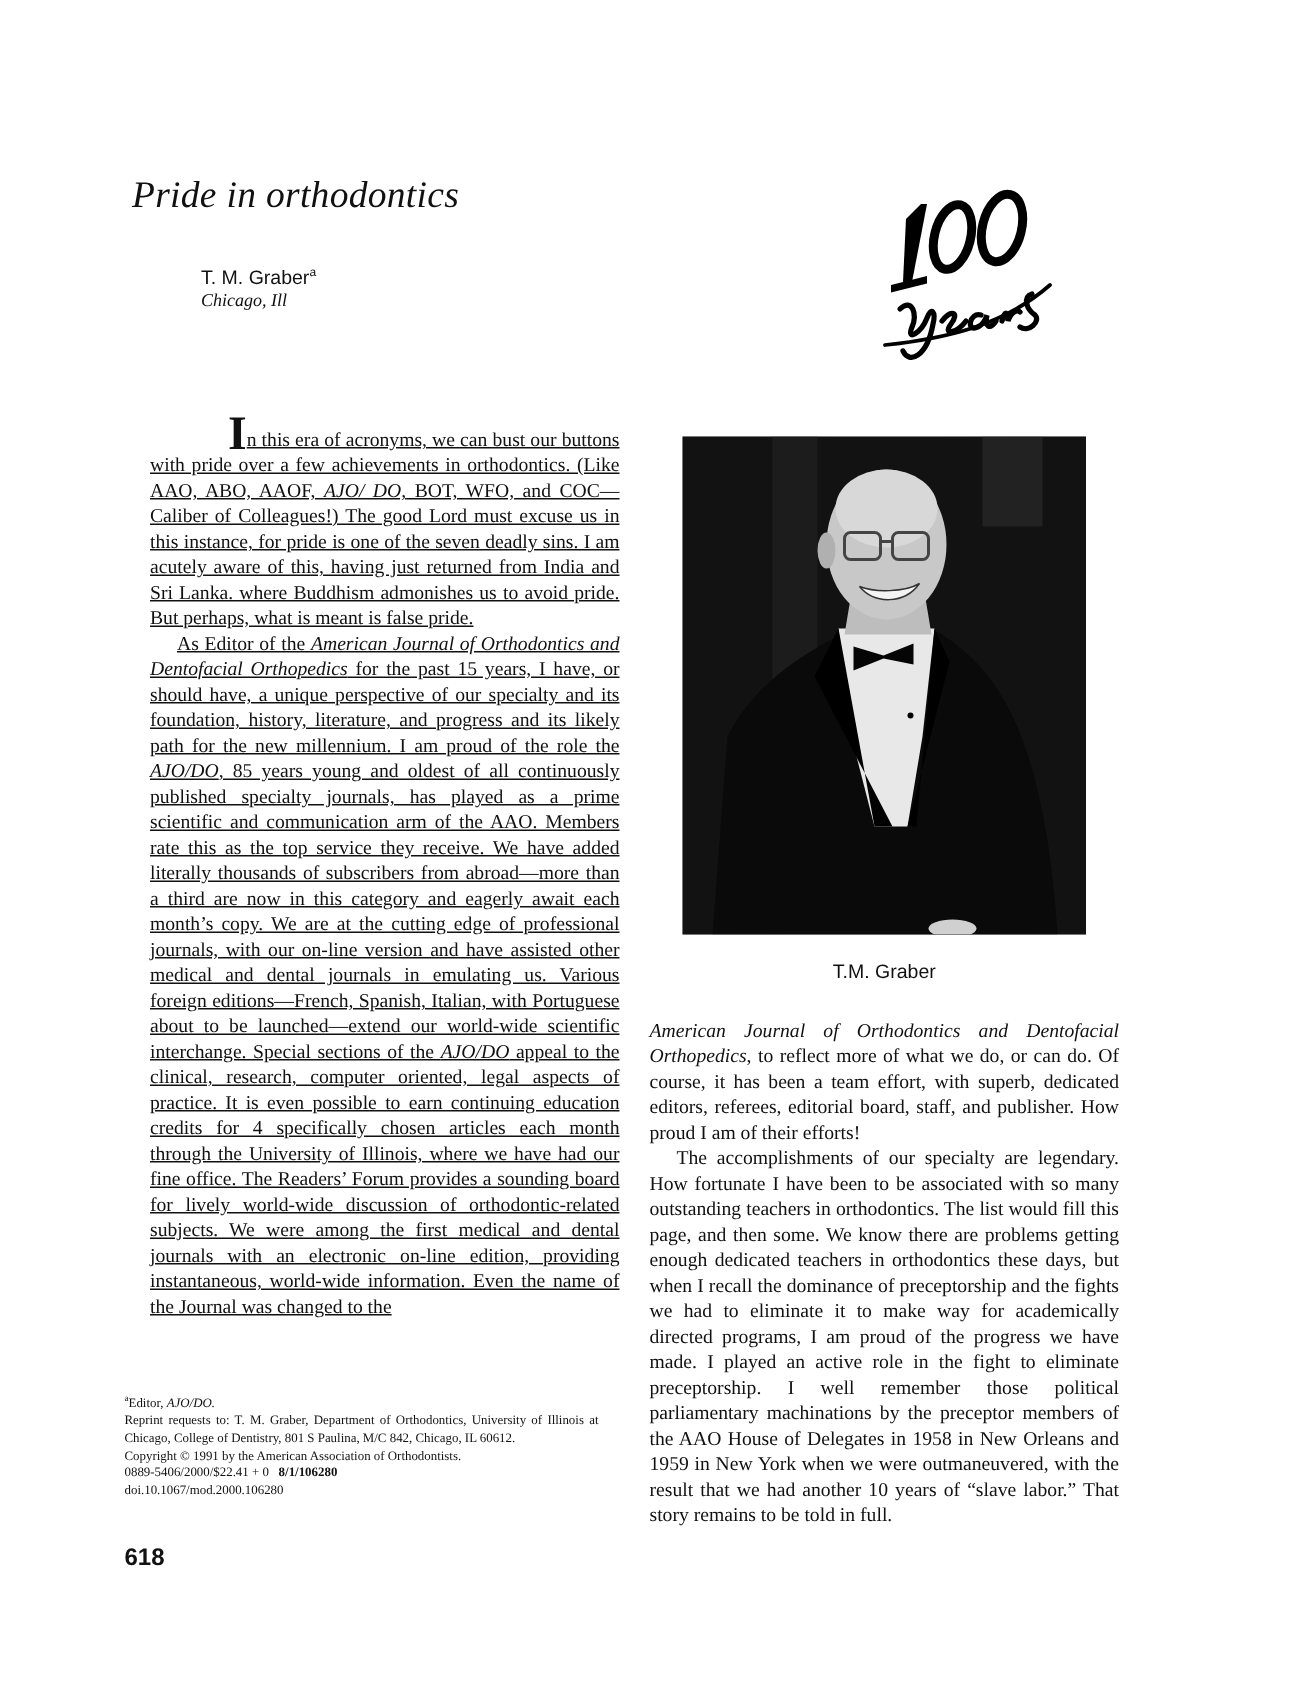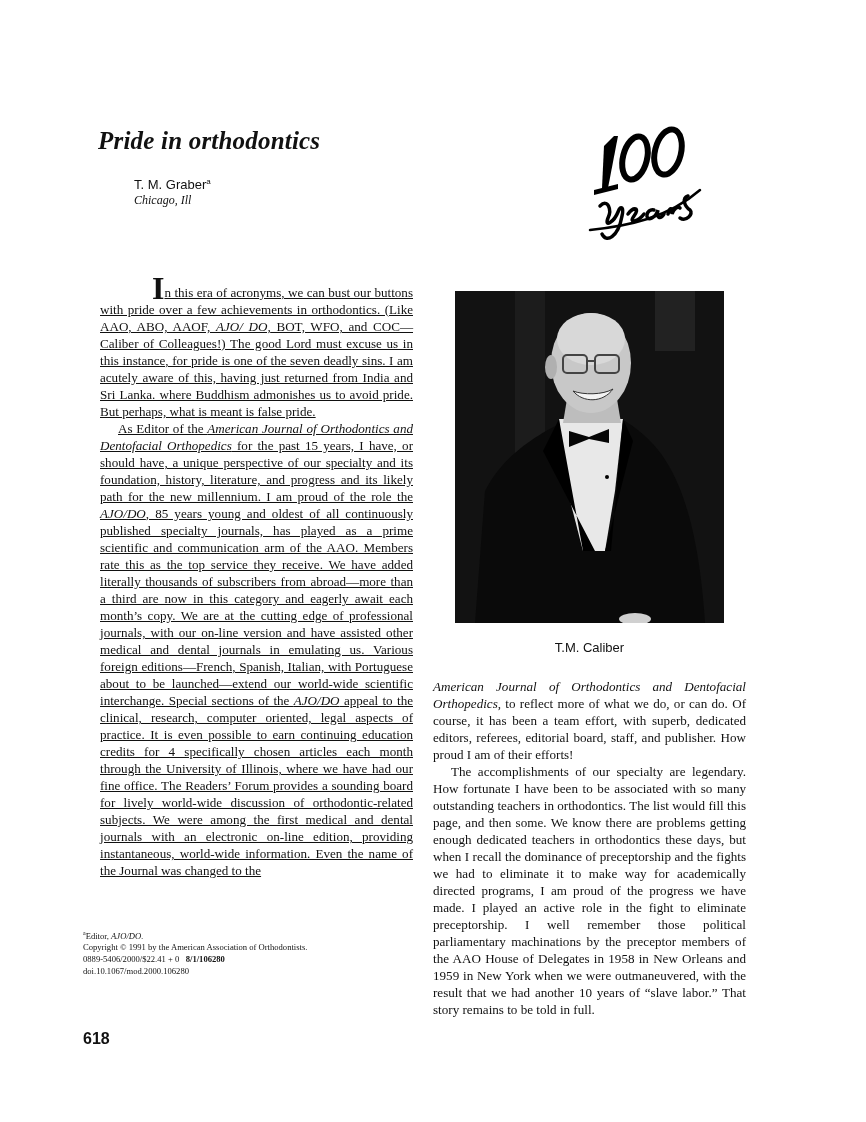--- a/index.html
+++ b/index.html
@@ -25,21 +25,21 @@
   .footnotes { position: absolute; left: 83px; top: 928px; width: 316px; font-family: "Liberation Serif", serif; font-size: 8.6px; line-height: 11.6px; text-align: justify; }
   .footnotes div { margin: 0; }
   .page-num { position: absolute; left: 83px; top: 1030px; font-family: "Liberation Sans", sans-serif; font-weight: bold; font-size: 16px; }
   i.em { font-style: italic; }
 </style>
 </head>
 <body>
 
 <div>
 
-  <h1 class="title" style="margin:15px;font-weight:bold;">Pride in orthodontics</h1>
+  <h1 class="title" style="margin:5px;font-weight:normal;">Pride in orthodontics</h1>
 
   <div class="author"><span>T. M. Graber</span><sup>a</sup></div>
   <div class="affil">Chicago, Ill</div>
 
   <div class="logo">
     <svg width="115" height="130" viewBox="0 0 115 130" xmlns="http://www.w3.org/2000/svg">
 
       <path d="M16 28 L26 18 L30 18 L20 70 L14 70 Z" fill="#000"></path>
       <path d="M6 72 L30 66 L30 71 L6 77 Z" fill="#000"></path>
 
@@ -88,28 +88,29 @@
 
       <rect x="108" y="64" width="24" height="18" rx="4" fill="none" stroke="#444" stroke-width="2"></rect>
       <rect x="140" y="64" width="24" height="18" rx="4" fill="none" stroke="#444" stroke-width="2"></rect>
       <line x1="132" y1="70" x2="140" y2="70" stroke="#444" stroke-width="2"></line>
 
       <path d="M118 100 C128 112, 148 112, 158 98 C148 104, 128 104, 118 100 Z" fill="#f4f4f4" stroke="#333" stroke-width="1"></path>
 
       <ellipse cx="180" cy="328" rx="16" ry="6" fill="#d0d0d0"></ellipse>
     </svg>
   </div>
-  <div class="caption">T.M. Caliber</div>
+  <div class="caption">T.M. Graber</div>
 
   <div class="col col-right">
     <p><i class="em">American Journal of Orthodontics and Dentofacial Orthopedics</i><span>, to reflect more of what we do, or can do. Of course, it has been a team effort, with superb, dedicated editors, referees, editorial board, staff, and publisher. How proud I am of their efforts!</span></p>
     <p class="indent"><span>The accomplishments of our specialty are legendary. How fortunate I have been to be associated with so many outstanding teachers in orthodontics. The list would fill this page, and then some. We know there are problems getting enough dedicated teachers in orthodontics these days, but when I recall the dominance of preceptorship and the fights we had to eliminate it to make way for academically directed programs, I am proud of the progress we have made. I played an active role in the fight to eliminate preceptorship. I well remember those political parliamentary machinations by the preceptor members of the AAO House of Delegates in 1958 in New Orleans and 1959 in New York when we were outmaneuvered, with the result that we had another 10 years of “slave labor.” That story remains to be told in full.</span></p>
   </div>
 
   <div class="footnotes">
     <div><sup style="font-size:6px;">a</sup><span>Editor, </span><i class="em">AJO/DO.</i></div>
+    <div>Reprint requests to: T. M. Graber, Department of Orthodontics, University of Illinois at Chicago, College of Dentistry, 801 S Paulina, M/C 842, Chicago, IL 60612.</div>
     <div>Copyright © 1991 by the American Association of Orthodontists.</div>
     <div><span>0889-5406/2000/$22.41 + 0</span>&nbsp;&nbsp;&nbsp;<b>8/1/106280</b></div>
     <div>doi.10.1067/mod.2000.106280</div>
   </div>
 
   <div class="page-num">618</div>
 </div>
 
 </body></html>

